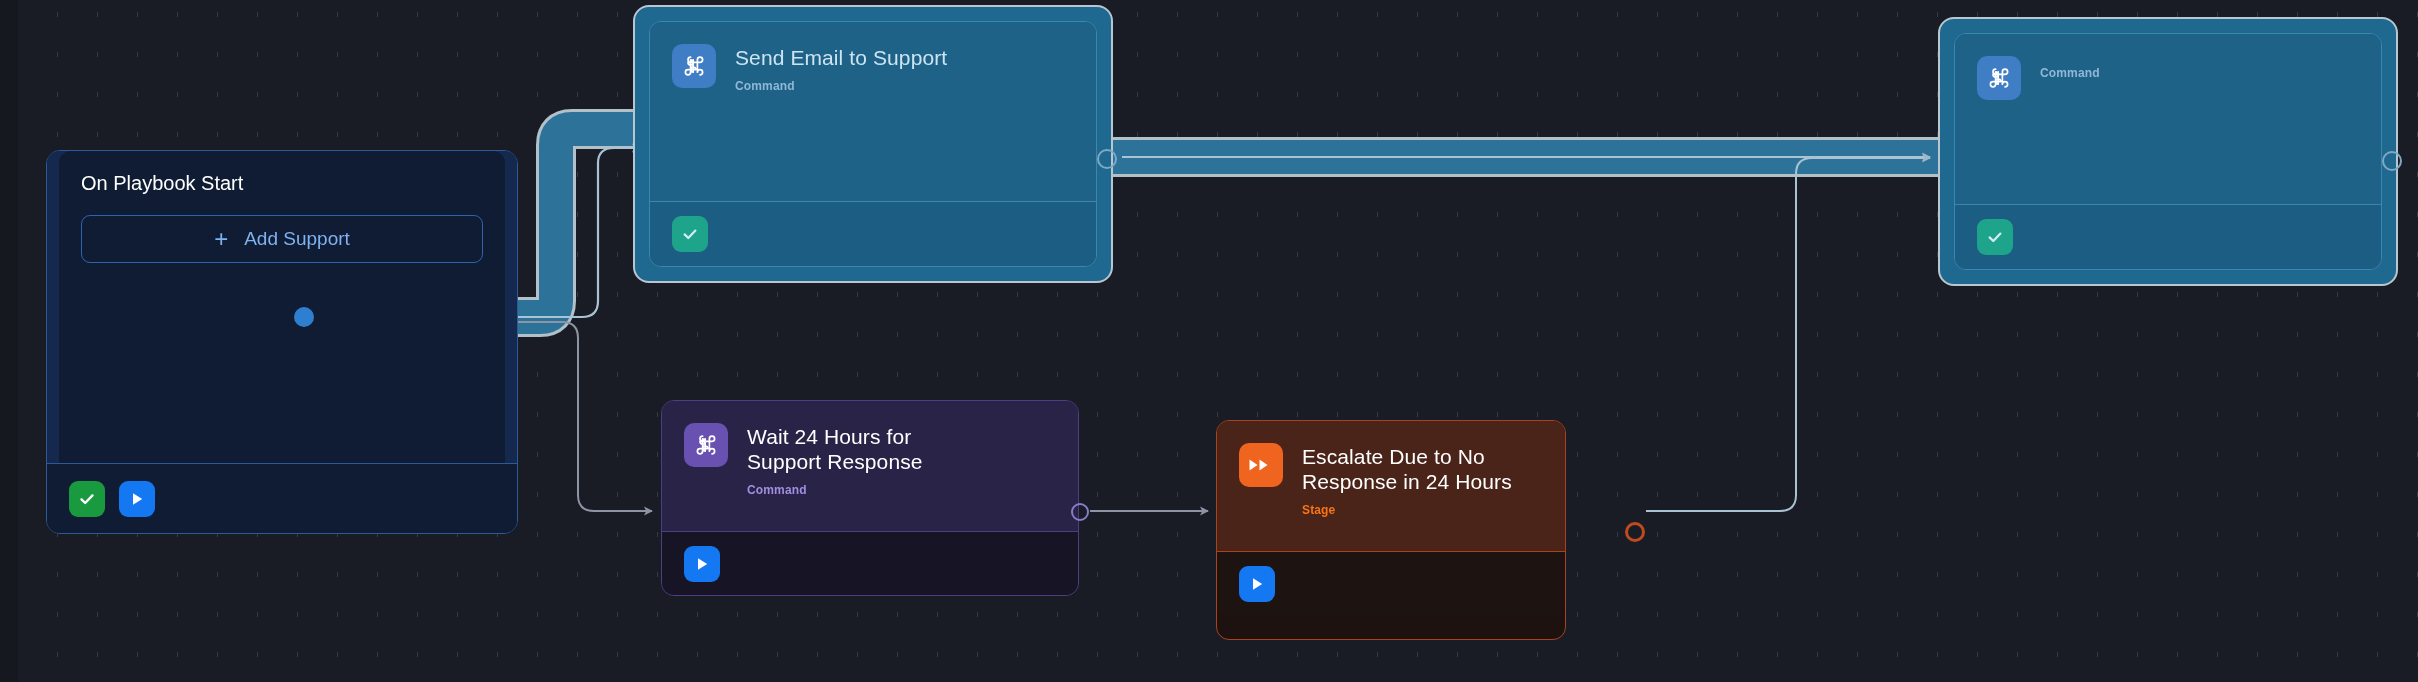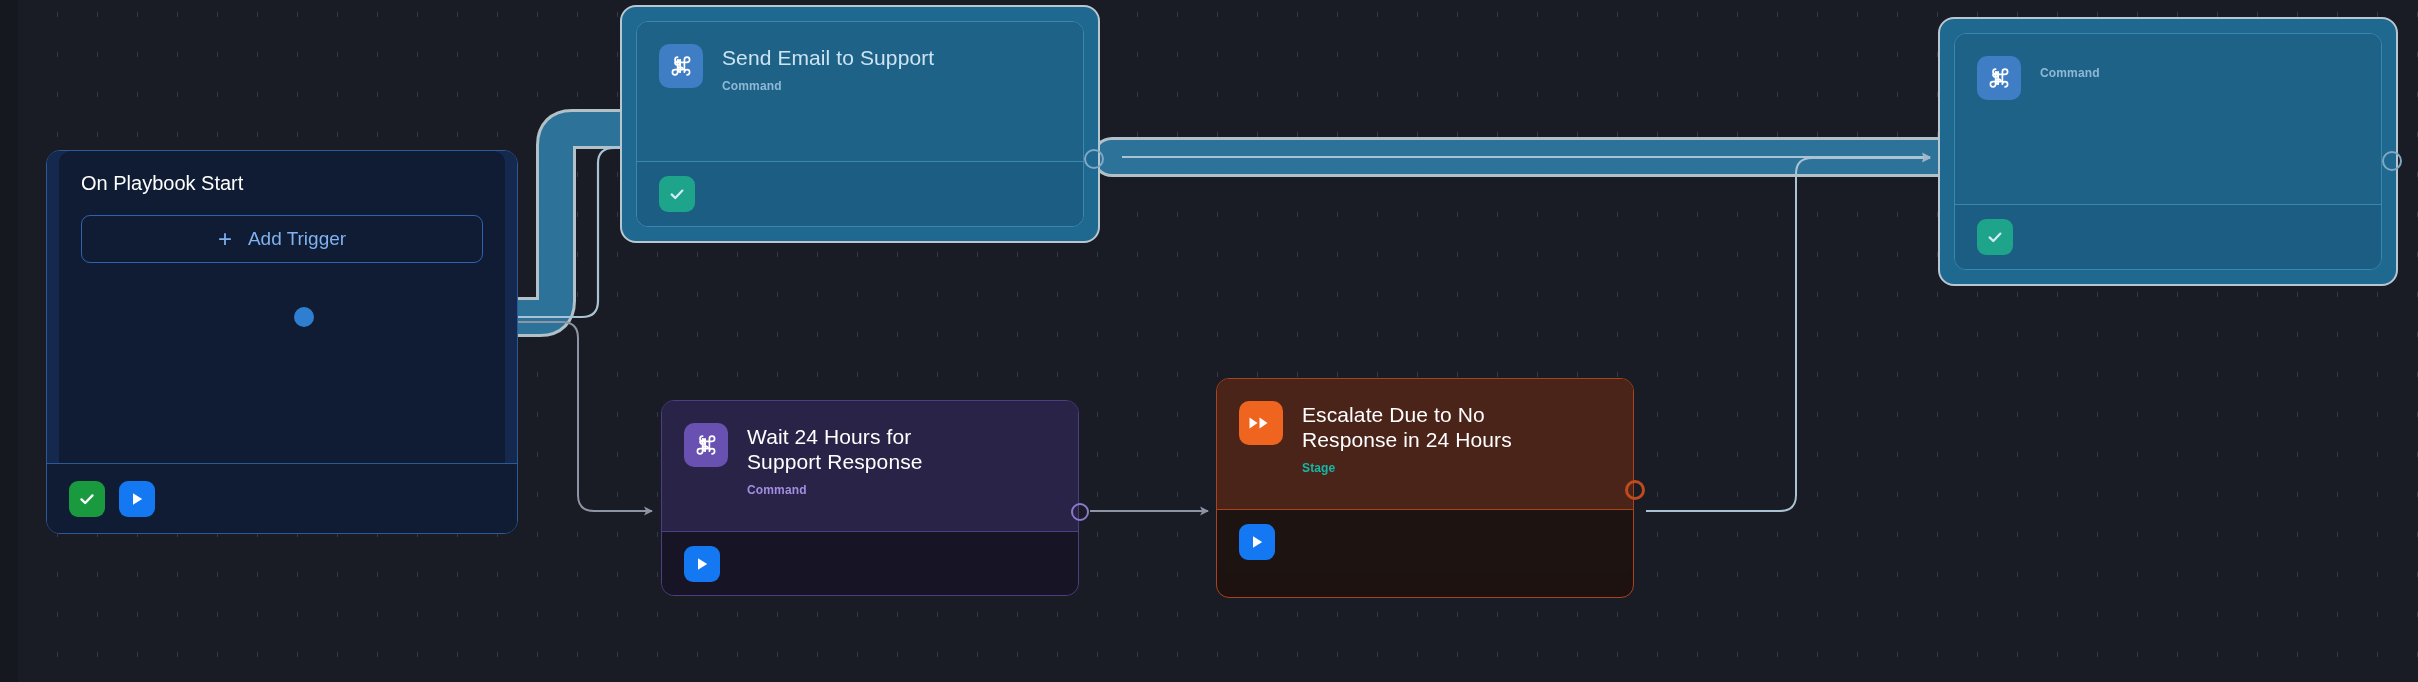--- a/index.html
+++ b/index.html
@@ -187,51 +187,51 @@
     border: 1px solid #3b87ad;
     border-radius: 12px;
   }
   .node-selected .node-head { background: #1e6288; }
   .node-selected .node-foot { background: #1c5e83; border-top: 1px solid #3b87ad; }
   .node-selected .node-title { color: #cde4f2; }
   .node-selected .node-sub   { color: #8fb8d6; }
   .node-selected .node-icon  { background: #3f7dc4; }
   .chip-teal { background: #1fa48c; }
 
-  #node-send-email { left: 620px; top: 5px; width: 480px; height: 238px; }
+  #node-send-email { left: 633px; top: 5px; width: 480px; height: 278px; }
   #node-cancel-tasks { left: 1938px; top: 17px; width: 460px; height: 269px; }
 
   
   #node-wait {
     left: 661px; top: 400px;
     width: 418px; height: 196px;
     background: #1b1530;
     border: 1.3px solid #4b3f82;
     border-radius: 13px;
   }
   #node-wait .node-head { background: #292347; flex: 0 0 130px; }
   #node-wait .node-foot { background: #171426; border-top: 1.3px solid #4b3f82;
                            border-radius: 0 0 12px 12px; }
   #node-wait .node-title { color: #ffffff; }
   #node-wait .node-sub   { color: #a18ee0; }
   #node-wait .node-icon  { background: #6851b0; }
 
   
   #node-escalate {
-    left: 1216px; top: 378px;
-    width: 418px; height: 220px;
+    left: 1216px; top: 420px;
+    width: 350px; height: 220px;
     background: #1e1210;
     border: 1.3px solid #a9431f;
     border-radius: 13px;
   }
   #node-escalate .node-head { background: #4b2419; flex: 0 0 130px; }
   #node-escalate .node-foot { background: #1d1310; border-top: 1.3px solid #a9431f;
                                border-radius: 0 0 12px 12px; }
   #node-escalate .node-title { color: #ffffff; }
-  #node-escalate .node-sub   { color: #14b8a6; }
+  #node-escalate .node-sub   { color: #f97316; }
   #node-escalate .node-icon  { background: #ef6520; }
 
   
   .handle {
     position: absolute;
     border-radius: 50%;
     z-index: 5;
     cursor: crosshair;
   }
   .handle-dot-blue {
@@ -289,21 +289,21 @@
     <path d="M 1646,511 H 1780 Q 1796,511 1796,495 V 174 Q 1796,158 1812,158 H 1930" fill="none" stroke="#a9c3d4" stroke-width="2" marker-end="url(#arrow-steel)"></path>
   </svg>
 
   <div class="node" id="node-trigger">
     <div class="node-inner" style="background:#14294d;">
 
       <div class="trigger-panel">
         <div class="trigger-panel-title">On Playbook Start</div>
         <button class="add-trigger-btn">
           <span class="add-trigger-plus">+</span>
-          <span>Add Trigger</span>
+          <span>Add Support</span>
         </button>
       </div>
 
       <div class="trigger-foot">
         <div class="chip chip-green">
           <svg width="20" height="20" viewBox="0 0 20 20" aria-hidden="true">
             <path d="M4.5 10.4 L8.2 14 L15.5 6.4" fill="none" stroke="#ffffff" stroke-width="2.4" stroke-linecap="round" stroke-linejoin="round"></path>
           </svg>
         </div>
         <div class="chip chip-blue">

